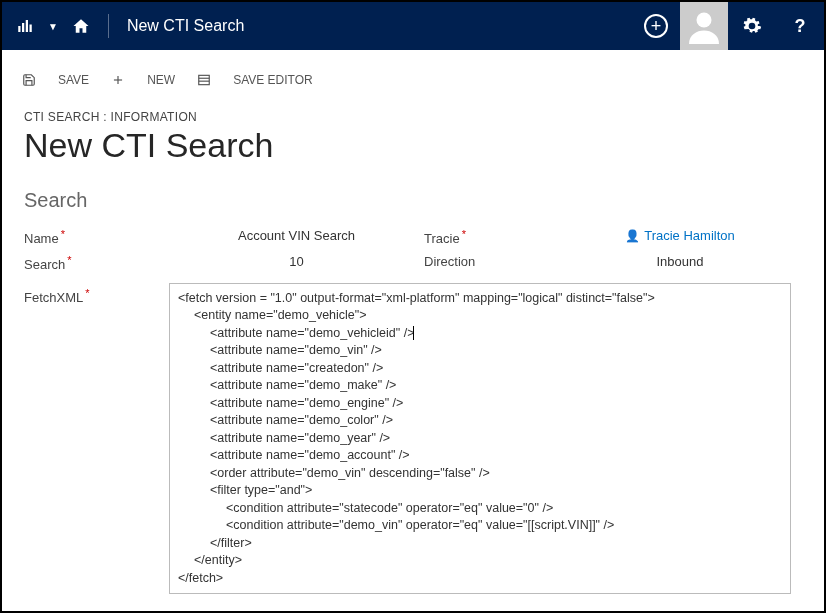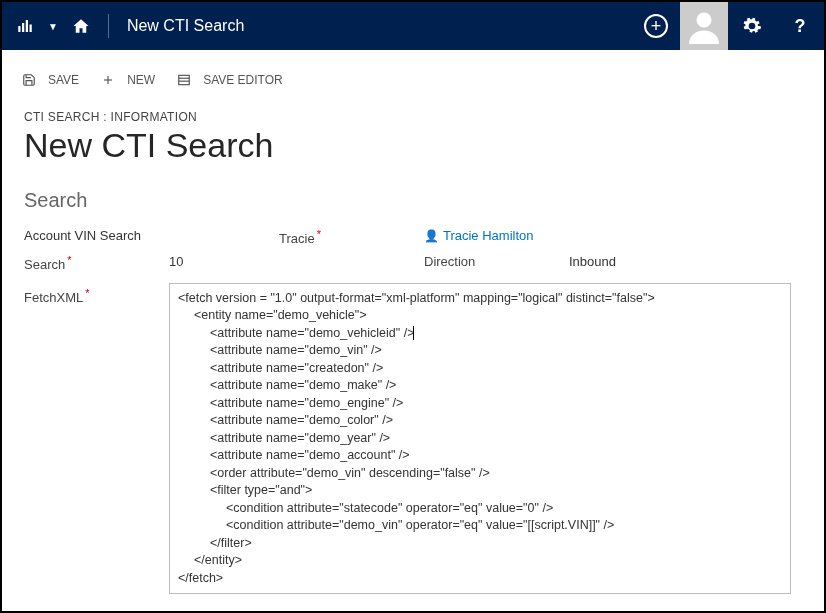--- a/index.html
+++ b/index.html
@@ -12,36 +12,36 @@
     .home-icon { width: 20px; height: 18px; display: flex; align-items: center; }
     .divider { width: 1px; height: 24px; background: rgba(255,255,255,0.35); margin: 0 4px 0 2px; }
     .page-title { font-size: 16px; font-weight: 400; }
     .topnav-right { margin-left: auto; display: flex; align-items: center; height: 100%; }
     .nav-icon-btn { width: 48px; height: 48px; display: flex; align-items: center; justify-content: center; cursor: pointer; }
     .nav-icon-btn.avatar { background: #ccc; }
     .plus-circle { width: 24px; height: 24px; border: 2px solid #fff; border-radius: 50%; display: flex; align-items: center; justify-content: center; font-size: 18px; line-height: 1; }
     .avatar-svg { width: 36px; height: 36px; }
     
     .toolbar { height: 40px; display: flex; align-items: center; gap: 22px; padding: 0 20px; color: #555; font-size: 12px; margin-top: 10px; }
-    .toolbar-btn { display: flex; align-items: flex-start; gap: 12px; cursor: pointer; }
+    .toolbar-btn { display: flex; align-items: flex-start; gap: 22px; cursor: pointer; }
     .toolbar-icon { width: 14px; height: 14px; display: flex; align-items: center; justify-content: center; }
     
     .content { padding: 10px 33px 0 22px; }
     .breadcrumb { font-size: 12px; color: #444; letter-spacing: 0.3px; margin-bottom: 2px; }
     .heading { font-size: 34px; font-weight: 300; color: #262626; margin-bottom: 24px; }
     .section-h { font-size: 20px; font-weight: 300; color: #666; margin-bottom: 12px; }
     
     .form-grid { display: flex; font-size: 13px; color: #333; }
     .lbl { color: #444; padding: 4px 0; }
     .req::after { content: "*"; color: #c00; font-size: 11px; margin-left: 2px; vertical-align: super; }
     .val { padding: 4px 0; }
     .col-lbl-a { width: 145px; }
-    .col-val-a { width: 255px; }
+    .col-val-a { width: 255px; text-align: center; }
     .col-lbl-b { width: 145px; }
-    .col-val-b { flex: 1; }
+    .col-val-b { flex: 1; text-align: center; }
     .owner-link { color: #0072c6; cursor: pointer; }
     .person-icon { color: #888; margin-right: 4px; font-size: 12px; }
     
     .fetch-row { display: flex; font-size: 13px; margin-top: 6px; }
     .fetch-box { border: 1px solid #bbb; padding: 6px 8px; flex: 1; font-size: 12.5px; color: #333; line-height: 1.4; font-family: 'Segoe UI', sans-serif; }
     .fetch-box .ind1 { padding-left: 16px; display: block; }
     .fetch-box .ind2 { padding-left: 32px; display: block; }
     .fetch-box .ind3 { padding-left: 48px; display: block; }
     .cursor-caret { display: inline-block; width: 1px; height: 14px; background: #000; vertical-align: middle; margin-left: -2px; }
   </style>
@@ -118,20 +118,21 @@
     <span>SAVE EDITOR</span>
   </div>
 </div>
 
 <div class="content">
   <div class="breadcrumb">CTI SEARCH : INFORMATION</div>
   <div class="heading">New CTI Search</div>
   <div class="section-h">Search</div>
 
   <div class="form-grid">
+    <div class="lbl req col-lbl-a">Name</div>
     <div class="val col-val-a">Account VIN Search</div>
     <div class="lbl req col-lbl-b">Tracie</div>
     <div class="val col-val-b">
       <span class="person-icon">👤</span><span class="owner-link">Tracie Hamilton</span>
     </div>
   </div>
 
   <div class="form-grid">
     <div class="lbl req col-lbl-a">Search</div>
     <div class="val col-val-a">10</div>

